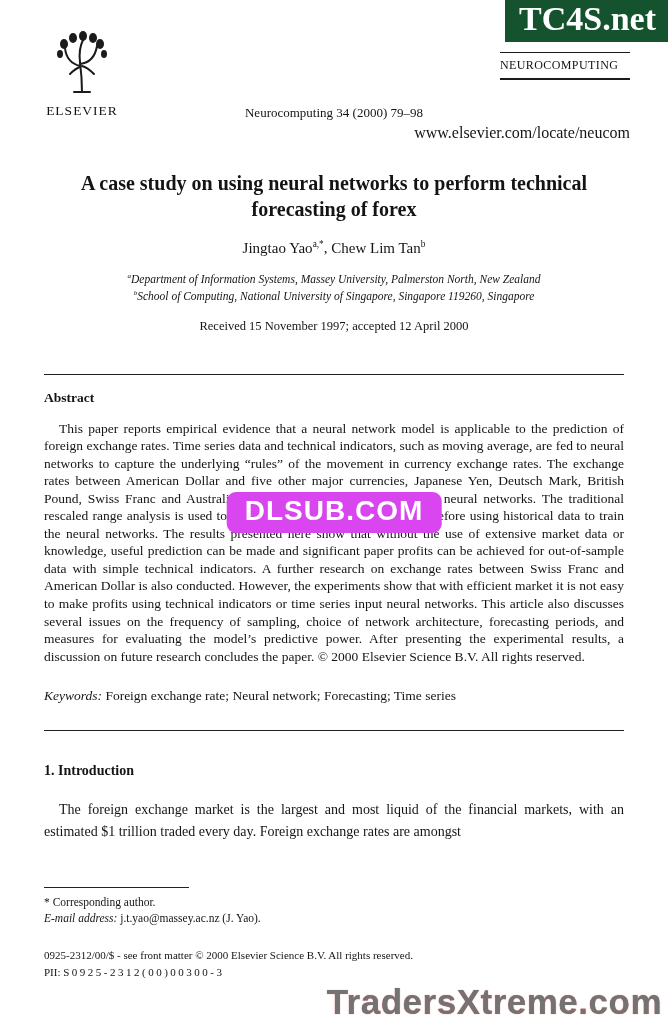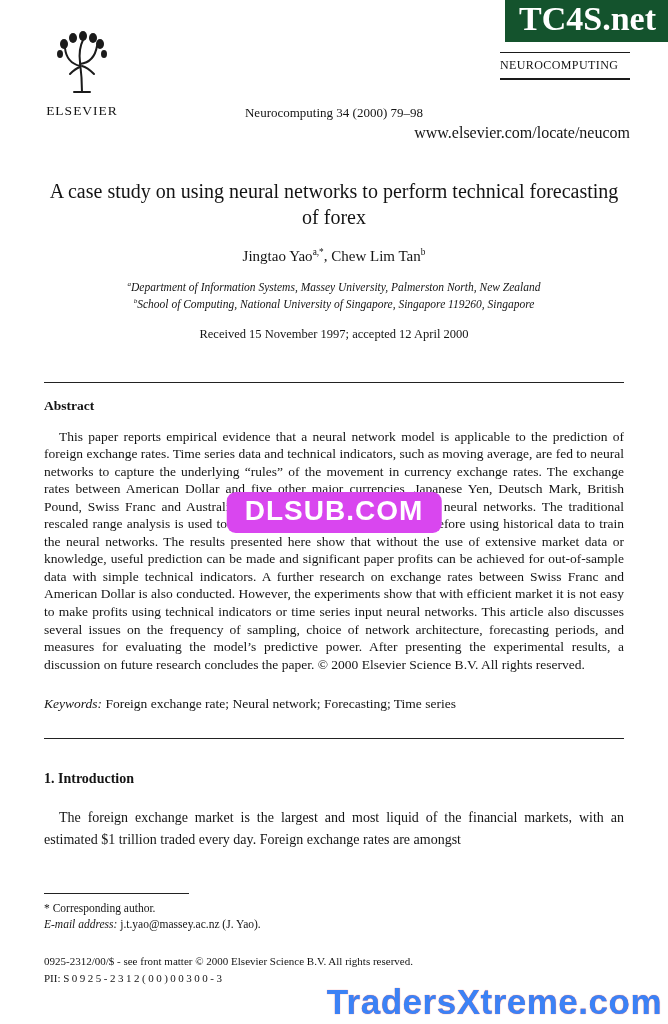--- a/index.html
+++ b/index.html
@@ -15,21 +15,21 @@
   .logo-block { position:absolute; left:40px; top:30px; width:84px; text-align:center; }
   .logo-text { margin-top:3px; font-size:13.5px; letter-spacing:1px; }
   .journal-citation { position:absolute; left:0; right:0; top:105px; text-align:center; font-size:13px; }
   .journal-box { position:absolute; right:38px; top:52px; width:130px; }
   .rule-thin  { border-top:1px solid #1a1a1a; }
   .rule-thick { border-top:2px solid #1a1a1a; }
   .journal-name { font-size:12px; letter-spacing:0.4px; padding:5px 0 5px 0; }
   .journal-url { position:absolute; right:38px; top:124px; font-size:16px; }
 
   
-  .title { margin:28px 48px 0; text-align:center; font-size:20px; font-weight:400; line-height:1.3; }
+  .title { margin:20px 48px 0; text-align:center; font-size:20px; font-weight:700; line-height:1.3; }
   .authors { margin-top:18px; text-align:center; font-size:15px; }
   sup { font-size:0.62em; vertical-align:super; line-height:0; }
   .affiliations { margin-top:14px; text-align:center; font-style:italic; font-size:11.5px; line-height:1.5; }
   .received { margin-top:13px; text-align:center; font-size:12.5px; }
 
   .rule-full { margin:40px 44px 0; border-top:1px solid #222; }
   .rule-full-2 { margin:26px 44px 0; border-top:1px solid #222; }
 
   
   .abstract-heading { margin:15px 44px 0; font-size:13.5px; font-weight:bold; }
@@ -40,21 +40,21 @@
   .keywords { margin:23px 44px 0; font-size:13.5px; }
 
   
   .section-heading { margin:32px 44px 0; font-size:14px; font-weight:bold; }
   .section-body {
     margin:20px 44px 0; font-size:14px; line-height:1.55;
     text-align:justify; text-indent:15px;
   }
 
   
-  .bottom { position:absolute; left:44px; right:44px; bottom:38px; }
+  .bottom { position:absolute; left:44px; right:44px; bottom:44px; }
   .fn-rule { width:145px; border-top:1px solid #222; margin-bottom:6px; }
   .fn { font-size:11.5px; line-height:1.45; }
   .imprint { font-size:11px; line-height:1.5; }
   .imprint-first { margin-top:20px; }
   .pii-chars { letter-spacing:2.5px; }
 
   
   .wm-tc4s {
     position:absolute; top:0; right:0; z-index:10;
     background:#14532d; color:#fff;
@@ -62,21 +62,21 @@
     padding:0 12px 5px 14px; line-height:1.1;
   }
   .wm-dlsub {
     position:absolute; top:492px; left:50%; transform:translateX(-50%); z-index:10;
     background:#d946ef; color:#fff; border-radius:9px;
     font-family:"Liberation Sans", sans-serif; font-weight:bold; font-size:28px;
     letter-spacing:1px; padding:3px 18px 6px; white-space:nowrap;
   }
   .wm-traders {
     position:absolute; bottom:2px; right:6px; z-index:10;
-    color:#3b82f6; font-family:"Liberation Sans", sans-serif;
+    color:#737373; font-family:"Liberation Sans", sans-serif;
     font-weight:bold; font-size:35px; letter-spacing:0.5px; white-space:nowrap;
     text-shadow:0 0 1px #e55;
   }
 </style>
 </head>
 <body>
 
 <div class="page">
 
   <div class="wm-tc4s">TC4S.net</div>

